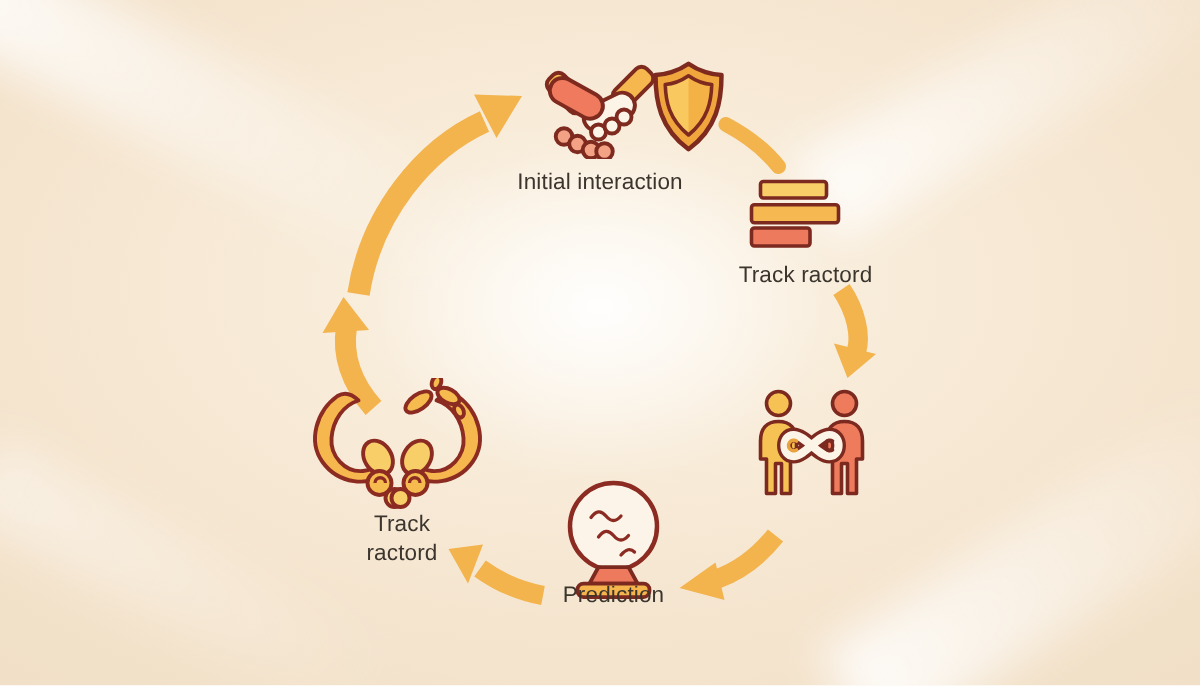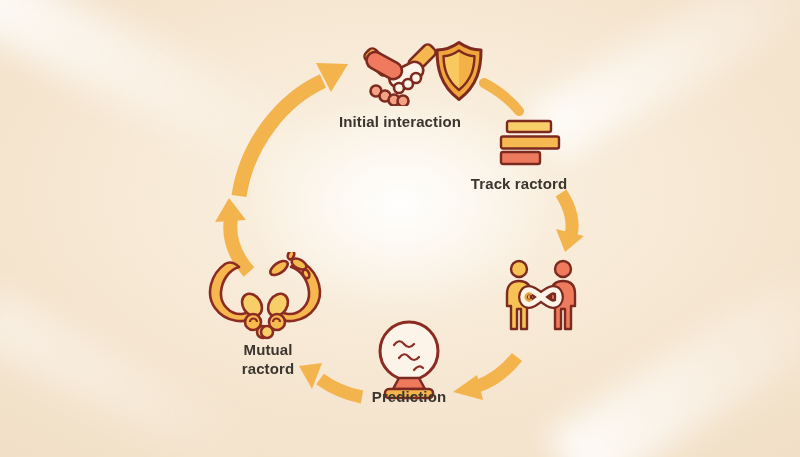--- a/index.html
+++ b/index.html
@@ -24,21 +24,20 @@
   .beam-br{left:540px;top:340px;width:330px;height:75px;transform:rotate(-33deg);
     background:linear-gradient(90deg, rgba(255,255,255,.85), rgba(255,255,255,0));}
   .beam-bl{left:-30px;top:360px;width:300px;height:55px;transform:rotate(28deg);
     background:linear-gradient(90deg, rgba(255,255,255,.45), rgba(255,255,255,0));}
   .layer{position:absolute;left:0;top:0;}
   .icon{position:absolute;}
   .label{
     position:absolute;text-align:center;
     font-size:15px;line-height:19px;color:#3b352e;
     letter-spacing:.1px;
-    font-weight:bold;
   }
 </style>
 </head>
 <body>
 
 <div class="stage">
 
   <div class="beam beam-tl"></div>
   <div class="beam beam-tr"></div>
   <div class="beam beam-br"></div>
@@ -107,21 +106,21 @@
   </div>
 
   <svg class="icon" style="left:499px;top:119px" width="64" height="48" viewBox="0 0 64 48">
     <g stroke="#7c2a20" stroke-width="2.4">
       <rect x="8" y="2" width="44" height="11" rx="2" fill="#f8ce69"></rect>
       <rect x="2" y="17.5" width="58" height="12" rx="2" fill="#f6b850"></rect>
       <rect x="2" y="33" width="39" height="12" rx="2" fill="#ee7a5e"></rect>
     </g>
   </svg>
 
-  <div class="label" style="left:439px;top:174px;width:160px">
+  <div class="label" style="left:457px;top:174px;width:160px">
     <span>Track ractord</span>
   </div>
 
   <svg class="icon" style="left:500px;top:259px" width="82" height="74" viewBox="0 0 82 74">
     <g stroke="#7c2a20" stroke-width="2.4" stroke-linejoin="round">
       <circle cx="19" cy="10" r="8" fill="#f6c254"></circle>
       <path d="M19,22 C11,22 7,27 7,35 L7,47 L11,47 L11,70 L17,70 L17,50 L21,50 L21,70 L27,70 L27,47 L31,47 L31,35 C31,27 27,22 19,22 Z" fill="#f6c254"></path>
       <circle cx="63" cy="10" r="8" fill="#ef7b5d"></circle>
       <path d="M63,22 C55,22 51,27 51,35 L51,47 L55,47 L55,70 L61,70 L61,50 L65,50 L65,70 L71,70 L71,47 L75,47 L75,35 C75,27 71,22 63,22 Z" fill="#ef7b5d"></path>
     </g>
@@ -169,17 +168,17 @@
       <g fill="#f6bb4e">
         <ellipse cx="76" cy="16" rx="10" ry="5" transform="rotate(-35 76 16)"></ellipse>
         <ellipse cx="96" cy="12" rx="8" ry="4.5" transform="rotate(28 96 12)"></ellipse>
         <ellipse cx="88" cy="3" rx="3" ry="4.5" transform="rotate(20 88 3)"></ellipse>
         <ellipse cx="103" cy="22" rx="3" ry="4.5" transform="rotate(-25 103 22)"></ellipse>
       </g>
     </g>
   </svg>
 
   <div class="label" style="left:188px;top:340px;width:160px">
-    <span>Mutual</span><br>
+    <span>Track</span><br>
     <span>ractord</span>
   </div>
 
 </div>
 
 </body></html>

